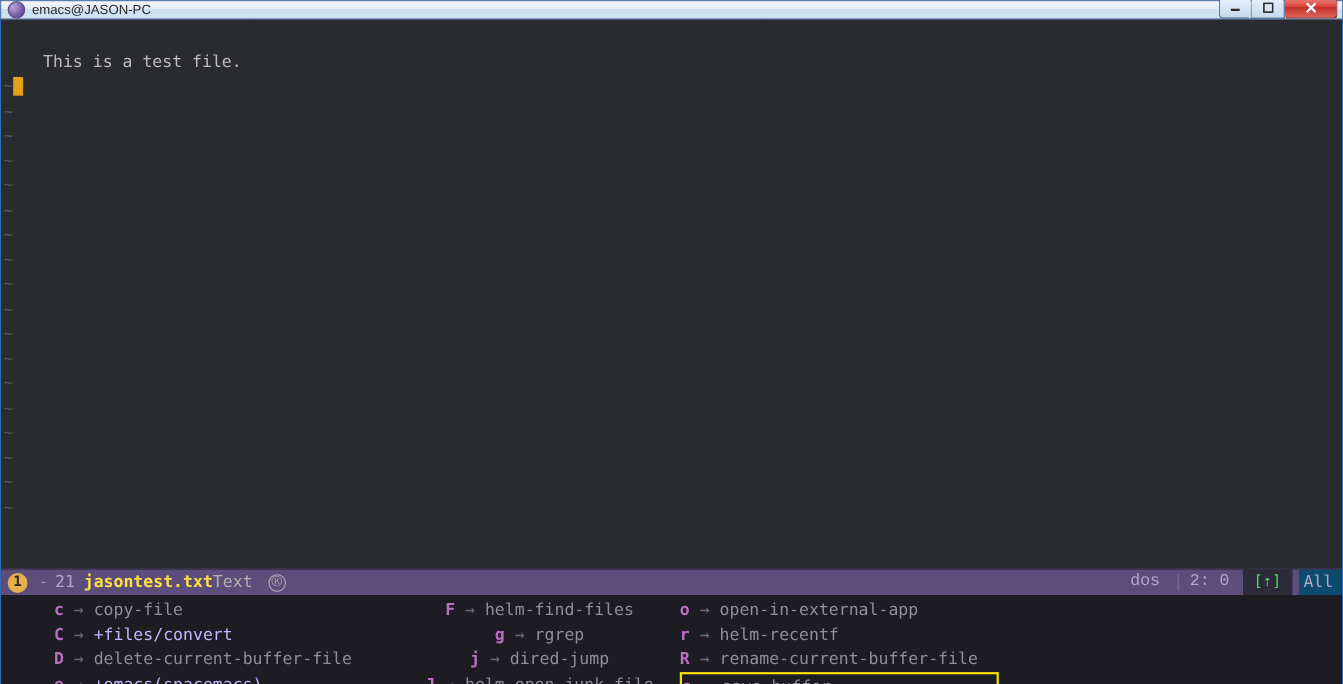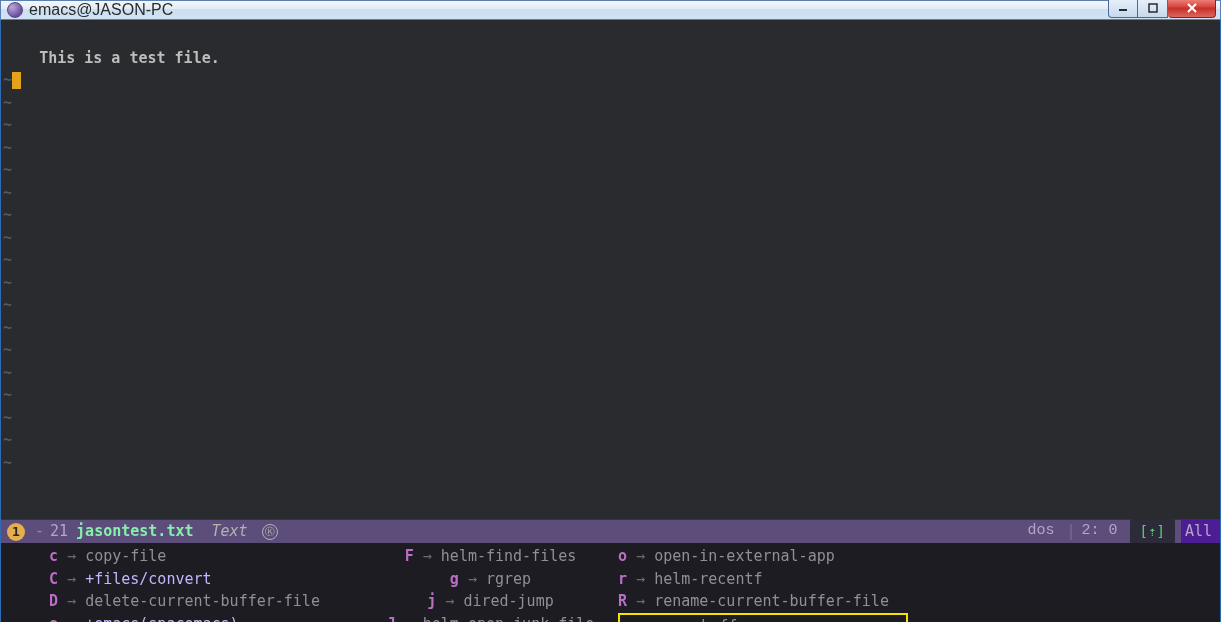--- a/index.html
+++ b/index.html
@@ -7,21 +7,21 @@
   body { background: #292b2e; color: #b2b2b2; display: flex; flex-direction: column; }
 
   
   .titlebar {
     height: 30px;
     background: linear-gradient(to bottom, #f4f8fc 0%, #e1ebf5 45%, #cddff0 46%, #cfe3f6 100%);
     border: 1px solid #5a7fb0;
     display: flex; align-items: center;
     padding-left: 6px;
     font-family: "Segoe UI", Tahoma, sans-serif;
-    font-size: 16px;
+    font-size: 12px;
     color: #2b2b2b;
   }
   .titlebar .appicon {
     width:16px; height:16px; border-radius:50%;
     background: radial-gradient(circle at 30% 30%, #b9a8d9, #6b4fa0 70%);
     margin-right:6px; border:1px solid #5a4680;
   }
   .titlebar .title { flex: 0 0 auto; }
   .titlebar .spacer { flex:1; }
   .winbtn {
@@ -47,21 +47,20 @@
     border:1px solid #2f6bb3; border-top:none;
     background:#292b2e;
     position:relative;
     line-height: 1.5;
   }
 
   .buffer {
     flex:1; padding: 4px 0 0 2px;
     white-space: pre;
     color:#b2b2b2;
-    font-weight:bold;
   }
   .buffer .content-line { color:#bdbdbd; padding-left:0; }
   .tilde { color:#4f5b66; display:block; }
   .cursor {
     display:inline-block; width:9px; height:17px;
     background:#e3a21a; vertical-align:text-bottom;
   }
 
   
   .modeline {
@@ -73,36 +72,36 @@
     border-top:1px solid #3b314d;
   }
   .ml-window-num {
     background:#e5b04b; color:#2b2520;
     border-radius:50%; width:18px; height:18px;
     display:flex; align-items:center; justify-content:center;
     margin: 0 10px 0 6px; font-weight:bold; font-size:13px;
   }
   .ml-dash { color:#9a8fb0; margin-right:6px; }
   .ml-size { color:#b3a6c9; margin-right:8px;}
-  .ml-file { color:#86efac; font-weight:bold; margin-right:18px;}
-  .ml-mode { color:#b2b2b2; margin-right:14px;font-style:italic;}
+  .ml-file { color:#fde047; font-weight:bold; }
+  .ml-mode { color:#b2b2b2; margin-right:14px;}
   .ml-circ {
     width:16px;height:16px;border:1px solid #b2b2b2;border-radius:50%;
     display:inline-flex;align-items:center;justify-content:center;
     font-size:10px;color:#b2b2b2;
   }
   .ml-spacer{flex:1;}
   .ml-right{color:#b3a6c9; margin-right:6px;font-family:Liberation Mono, monospace;}
   .ml-pipe{color:#7a6c94; margin:0 6px;}
   .ml-git{
     background:#2d2b3a; color:#4cd964;
     padding:2px 10px; margin:0 6px; border-radius:2px;
     font-size:14px;
   }
-  .ml-all{ background:#4c1d95; color:#b3a6c9; padding:0 8px 0 4px;}
+  .ml-all{ background:#0c4a6e; color:#b3a6c9; padding:0 8px 0 4px;}
 
   
   .whichkey {
     background:#1c1c22;
     padding: 2px 0 0 4px;
     white-space: pre;
   }
   .wk-row { display:flex;margin-left:44px; }
   .wk-col { flex:0 0 auto; }
   .col1 { width: 314px; }

